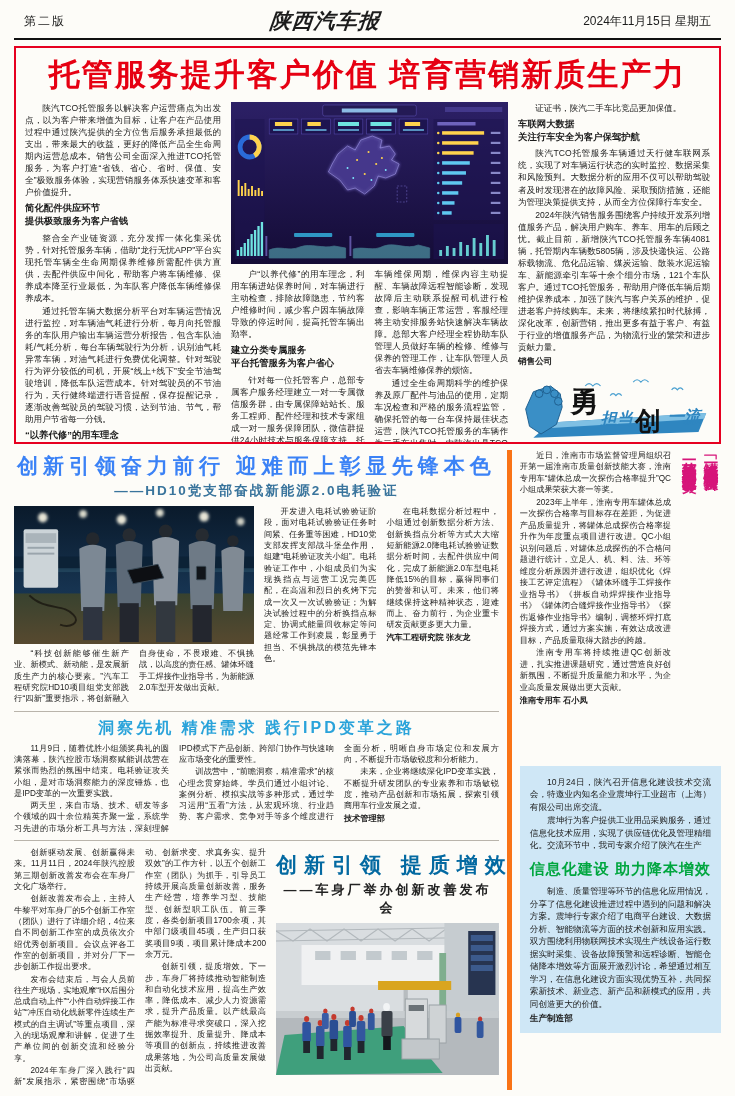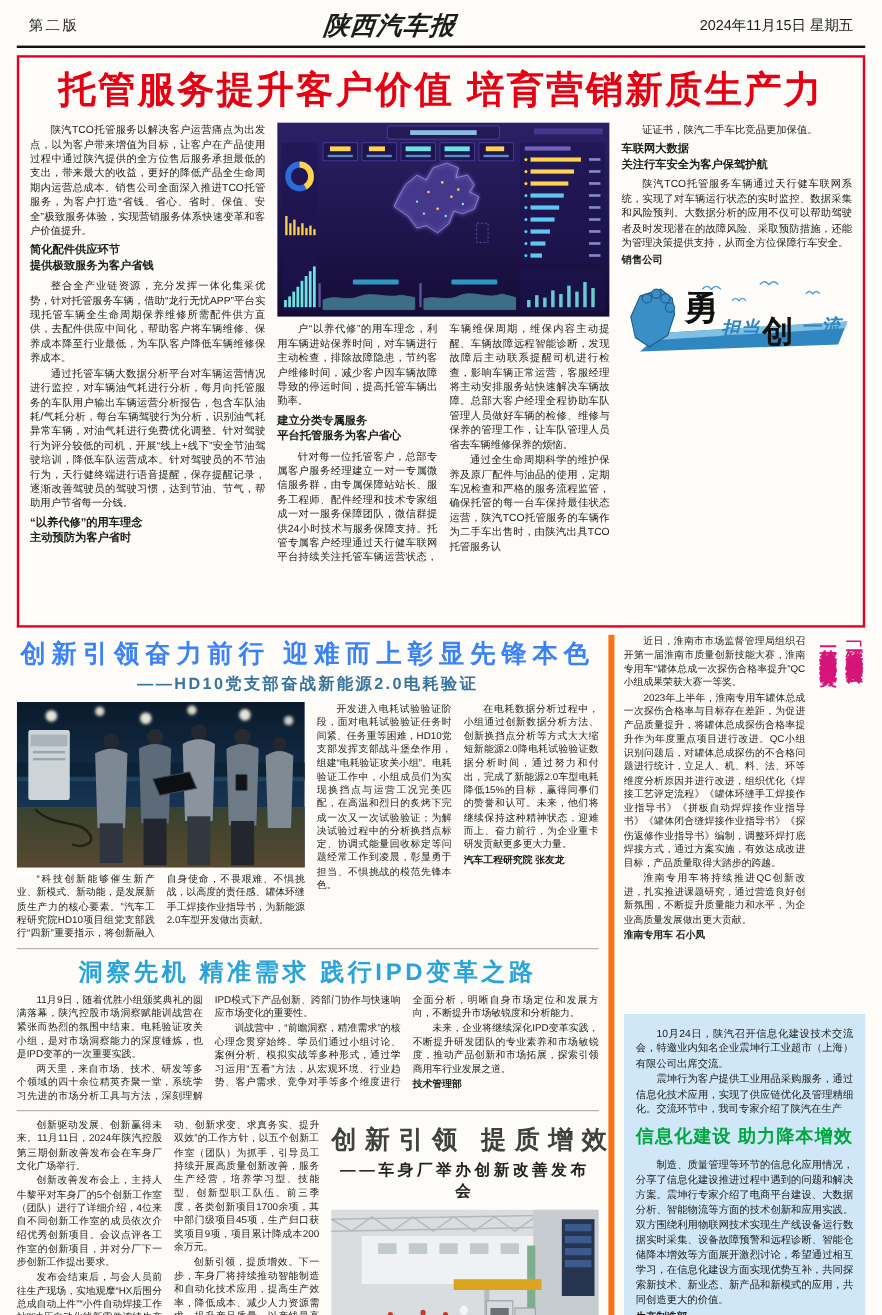--- a/index.html
+++ b/index.html
@@ -10,21 +10,21 @@
     font-family:"Liberation Sans", sans-serif; color:#1c1c1c;
     padding:8px 14px 0 14px;
   }
   
   .hdr { display:flex; align-items:center; justify-content:space-between; height:26px; padding:0 10px; }
   .hdr .ed { font-size:12px; letter-spacing:2px; }
   .hdr .mast { font-family:"DejaVu Serif", serif; font-style:italic; font-weight:bold; font-size:21px; transform:skewX(-6deg); letter-spacing:1px; }
   .hdr .dt { font-size:12px; }
   .hdr-rule { height:2px; background:#111; margin:4px 0 6px 0; }
   
-  .a1 { border:2px solid #e60020; height:477px; padding:4px 9px 6px 9px; overflow:hidden; }
+  .a1 { border:2px solid #e60020; height:398px; padding:4px 9px 6px 9px; overflow:hidden; }
   .a1 h1 { margin:2px 0 6px 0; text-align:center; color:#e60012; font-size:31px; letter-spacing:2px; font-weight:bold; white-space:nowrap; }
   .a1-body { display:flex; gap:10px; font-size:8.6px; line-height:1.4; }
   .a1-body p { margin:0 0 1px 0; text-indent:2em; text-align:justify; }
   .sub { font-weight:bold; text-align:center; white-space:pre-line; text-indent:0 !important; margin:4px 0 !important; font-size:9.4px; line-height:1.35; }
   .byline { text-align:right; font-weight:bold; text-indent:0 !important; padding-right:10px; margin-top:2px !important; }
   .a1c1 { flex:0 0 196px; }
   .a1c2 { flex:1 1 auto; min-width:0; }
   .a1c3 { flex:0 0 192px; }
   .dash { width:100%; height:162px; display:block; margin-bottom:4px; }
   .twocol { column-count:2; column-gap:10px; }
@@ -37,29 +37,29 @@
   .rule { height:1px; background:#b9b4ab; margin:6px 0; }
   
   .a2 h2 { margin:2px 0 2px 0; text-align:center; color:#3b82f6; font-size:21px; letter-spacing:5px; font-weight:bold; white-space:nowrap; }
   .a2 h3 { margin:0 0 6px 0; text-align:center; color:#39749c; font-size:13.5px; letter-spacing:2px; font-weight:bold; }
   .a2-body { display:flex; gap:10px; font-size:8.2px; line-height:1.38; }
   .a2-body p { margin:0 0 1px 0; text-indent:2em; text-align:justify; }
   .a2-left { flex:0 0 240px; }
   .photo-night { width:100%; height:138px; display:block; margin-bottom:4px; }
   .a2-right { flex:1 1 auto; min-width:0; column-count:2; column-gap:10px; }
   
-  .a3 h2 { margin:2px 0 4px 0; text-align:center; color:#2aa3da; font-size:20px; letter-spacing:3px; font-weight:bold; white-space:nowrap; }
+  .a3 h2 { margin:2px 0 4px 0; text-align:center; color:#2aa3da; font-size:16px; letter-spacing:3px; font-weight:bold; white-space:nowrap; }
   .threecol { column-count:3; column-gap:10px; font-size:8.2px; line-height:1.38; }
   .threecol p { margin:0 0 1px 0; text-indent:2em; text-align:justify; }
   
   .brow { display:flex; gap:10px; }
   .b-left { flex:0 0 252px; column-count:2; column-gap:10px; font-size:8.2px; line-height:1.38; }
   .b-left p { margin:0 0 1px 0; text-indent:2em; text-align:justify; }
   .b-mid { flex:1 1 auto; min-width:0; }
-  .b-mid h2 { margin:4px 0 2px 0; text-align:right; color:#404040; font-size:21px; letter-spacing:7px; font-weight:bold; white-space:nowrap; }
+  .b-mid h2 { margin:4px 0 2px 0; text-align:right; color:#0369a1; font-size:21px; letter-spacing:7px; font-weight:bold; white-space:nowrap; }
   .b-mid h3 { margin:0 0 6px 0; text-align:center; color:#222; font-size:13px; letter-spacing:3px; font-weight:bold; }
   .photo-factory { width:100%; height:152px; display:block; }
   
   .a5 { display:flex; gap:6px; }
   .a5-text { flex:1 1 auto; font-size:8.2px; line-height:1.4; }
   .a5-text p { margin:0 0 1px 0; text-indent:2em; text-align:justify; }
   .a5-vhead { flex:0 0 44px; writing-mode:vertical-rl; color:#d6157a; font-weight:bold; font-size:14.5px; line-height:1.5; height:308px; letter-spacing:1px; }
   .a5-vhead span { display:block; }
   
   .a6 { background:#cfe7f6; margin-top:8px; padding:10px 10px 8px 10px; font-size:8.6px; line-height:1.45; }
@@ -239,20 +239,21 @@
 平台托管服务为客户省心</p>
           <p>针对每一位托管客户，总部专属客户服务经理建立一对一专属微信服务群，由专属保障站站长、服务工程师、配件经理和技术专家组成一对一服务保障团队，微信群提供24小时技术与服务保障支持。托管专属客户经理通过天行健车联网平台持续关注托管车辆运营状态，车辆维保周期，维保内容主动提醒、车辆故障远程智能诊断，发现故障后主动联系提醒司机进行检查，影响车辆正常运营，客服经理将主动安排服务站快速解决车辆故障。总部大客户经理全程协助车队管理人员做好车辆的检修、维修与保养的管理工作，让车队管理人员省去车辆维修保养的烦恼。</p>
           <p>通过全生命周期科学的维护保养及原厂配件与油品的使用，定期车况检查和严格的服务流程监管，确保托管的每一台车保持最佳状态运营，陕汽TCO托管服务的车辆作为二手车出售时，由陕汽出具TCO托管服务认</p>
         </div>
       </div>
       <div class="a1c3">
         <p>证证书，陕汽二手车比竞品更加保值。</p>
         <p class="sub">车联网大数据
 关注行车安全为客户保驾护航</p>
         <p>陕汽TCO托管服务车辆通过天行健车联网系统，实现了对车辆运行状态的实时监控、数据采集和风险预判。大数据分析的应用不仅可以帮助驾驶者及时发现潜在的故障风险、采取预防措施，还能为管理决策提供支持，从而全方位保障行车安全。</p>
+        <p>2024年陕汽销售服务围绕客户持续开发系列增值服务产品，解决用户购车、养车、用车的后顾之忧。截止目前，新增陕汽TCO托管服务车辆4081辆，托管期内车辆数5805辆，涉及快递快运、公路标载物流、危化品运输、煤炭运输、散装水泥运输车、新能源牵引车等十余个细分市场，121个车队客户。通过TCO托管服务，帮助用户降低车辆后期维护保养成本，加强了陕汽与客户关系的维护，促进老客户持续购车。未来，将继续紧扣时代脉搏，深化改革，创新营销，推出更多有益于客户、有益于行业的增值服务产品，为物流行业的繁荣和进步贡献力量。</p>
         <p class="byline">销售公司</p>
 
         <svg class="spirit" viewBox="0 0 200 74" preserveAspectRatio="xMidYMid meet">
           <path d="M34,50 L196,40 L188,60 L16,66 Z" fill="#2f86c0"></path>
           <path d="M34,50 L196,40 L194,46 L30,56 Z" fill="#7fc0e4"></path>
           <g fill="#3a8fc6" stroke="#1e5e8e" stroke-width="1">
             <path d="M16,18 L34,12 L44,20 L46,34 L40,52 L24,62 L12,54 L8,36 Z"></path>
             <circle cx="22" cy="20" r="4"></circle>
               <circle cx="30" cy="16" r="4"></circle>
               <circle cx="38" cy="20" r="4"></circle>
@@ -332,21 +333,21 @@
                 <polygon points="118,66 150,60 156,74 124,80" fill="#0d0f13" stroke="#3a4b58" stroke-width="1"></polygon>
                 <rect x="190" y="62" width="10" height="14" rx="1" fill="#11151a" stroke="#44555f" stroke-width="0.8"></rect>
               </g>
             </svg>
             <div class="twocol">
               <p>“科技创新能够催生新产业、新模式、新动能，是发展新质生产力的核心要素。”汽车工程研究院HD10项目组党支部践行“四新”重要指示，将创新融入自身使命，不畏艰难、不惧挑战，以高度的责任感、罐体环缝手工焊接作业指导书，为新能源2.0车型开发做出贡献。</p>
             </div>
           </div>
           <div class="a2-right">
             <p>开发进入电耗试验验证阶段，面对电耗试验验证任务时间紧、任务重等困难，HD10党支部发挥支部战斗堡垒作用，组建“电耗验证攻关小组”。电耗验证工作中，小组成员们为实现换挡点与运营工况完美匹配，在高温和烈日的炙烤下完成一次又一次试验验证；为解决试验过程中的分析换挡点标定、协调式能量回收标定等问题经常工作到凌晨，彰显勇于担当、不惧挑战的模范先锋本色。</p>
-            <p>在电耗数据分析过程中，小组通过创新数据分析方法、创新换挡点分析等方式大大缩短新能源2.0降电耗试验验证数据分析时间，通过努力和付出，完成了新能源2.0车型电耗降低15%的目标，赢得同事们的赞誉和认可。未来，他们将继续保持这种精神状态，迎难而上、奋力前行，为企业重卡研发贡献更多更大力量。</p>
+            <p>在电耗数据分析过程中，小组通过创新数据分析方法、创新换挡点分析等方式大大缩短新能源2.0降电耗试验验证数据分析时间，去配件供应中间化，完成了新能源2.0车型电耗降低15%的目标，赢得同事们的赞誉和认可。未来，他们将继续保持这种精神状态，迎难而上、奋力前行，为企业重卡研发贡献更多更大力量。</p>
             <p class="byline">汽车工程研究院 张友龙</p>
           </div>
         </div>
       </section>
 
       <div class="rule"></div>
 
       <section class="a3">
         <h2>洞察先机 精准需求 践行IPD变革之路</h2>
         <div class="threecol">

